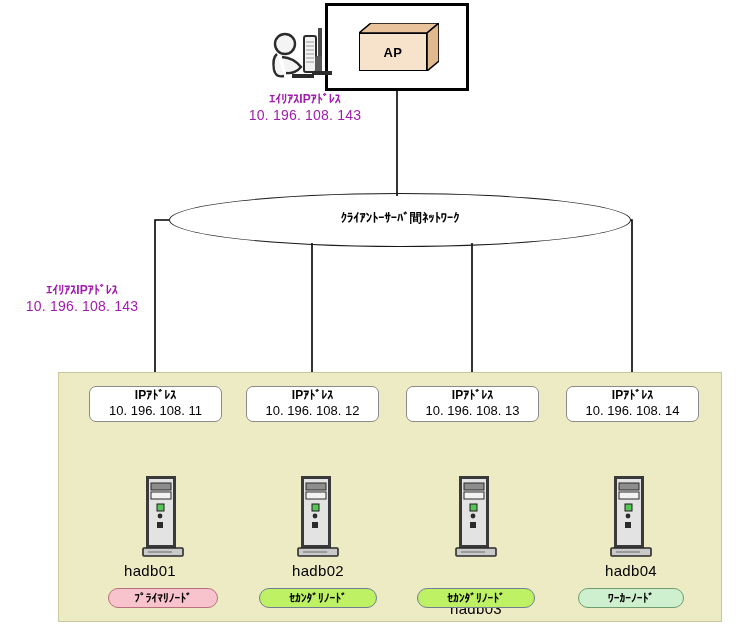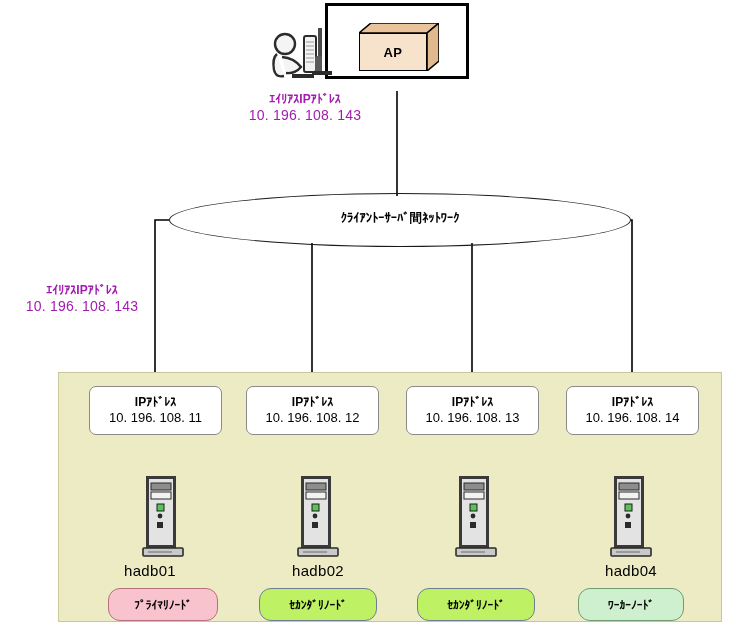--- a/index.html
+++ b/index.html
@@ -36,21 +36,21 @@
     width: 664px; height: 250px;
     background: #EDEBC4;
     border: 1px solid #C9C79C;
     box-sizing: border-box;
   }
 
   
   .ap-frame {
     position: absolute;
     left: 325px; top: 3px;
-    width: 144px; height: 76px;
+    width: 144px; height: 88px;
     background: #ffffff;
     border: 3px solid #000;
     box-sizing: border-box;
   }
   .ap-box {
     position: absolute;
     left: 31px; top: 17px;
     width: 80px; height: 44px;
   }
   .ap-face {
@@ -107,21 +107,21 @@
   .alias-left {
     left: 2px; top: 283px; width: 160px;
   }
   .alias-l1 { font-size: 12px; font-weight: bold; }
   .alias-l2 { font-size: 14px; letter-spacing: .2px; }
 
   
   .ipbox {
     position: absolute;
     top: 386px;
-    width: 133px; height: 49px;
+    width: 133px; height: 36px;
     background: #ffffff;
     border: 1.5px solid #8a8a8a;
     border-radius: 7px;
     box-sizing: border-box;
     display: flex;
     flex-direction: column;
     align-items: center;
     justify-content: center;
   }
   .ipbox .ip-t { font-size: 12px; font-weight: bold; line-height: 1.25; }
@@ -139,21 +139,21 @@
     position: absolute;
     top: 562px;
     width: 150px;
     text-align: center;
     font-size: 15px;
     letter-spacing: .3px;
   }
   .badge {
     position: absolute;
     top: 588px;
-    height: 33px;
+    height: 20px;
     border-radius: 12px;
     border: 1.3px solid #3a3a3a;
     box-sizing: border-box;
     display: flex;
     align-items: center;
     justify-content: center;
     font-size: 11.5px;
     font-weight: bold;
     white-space: nowrap;
   }

